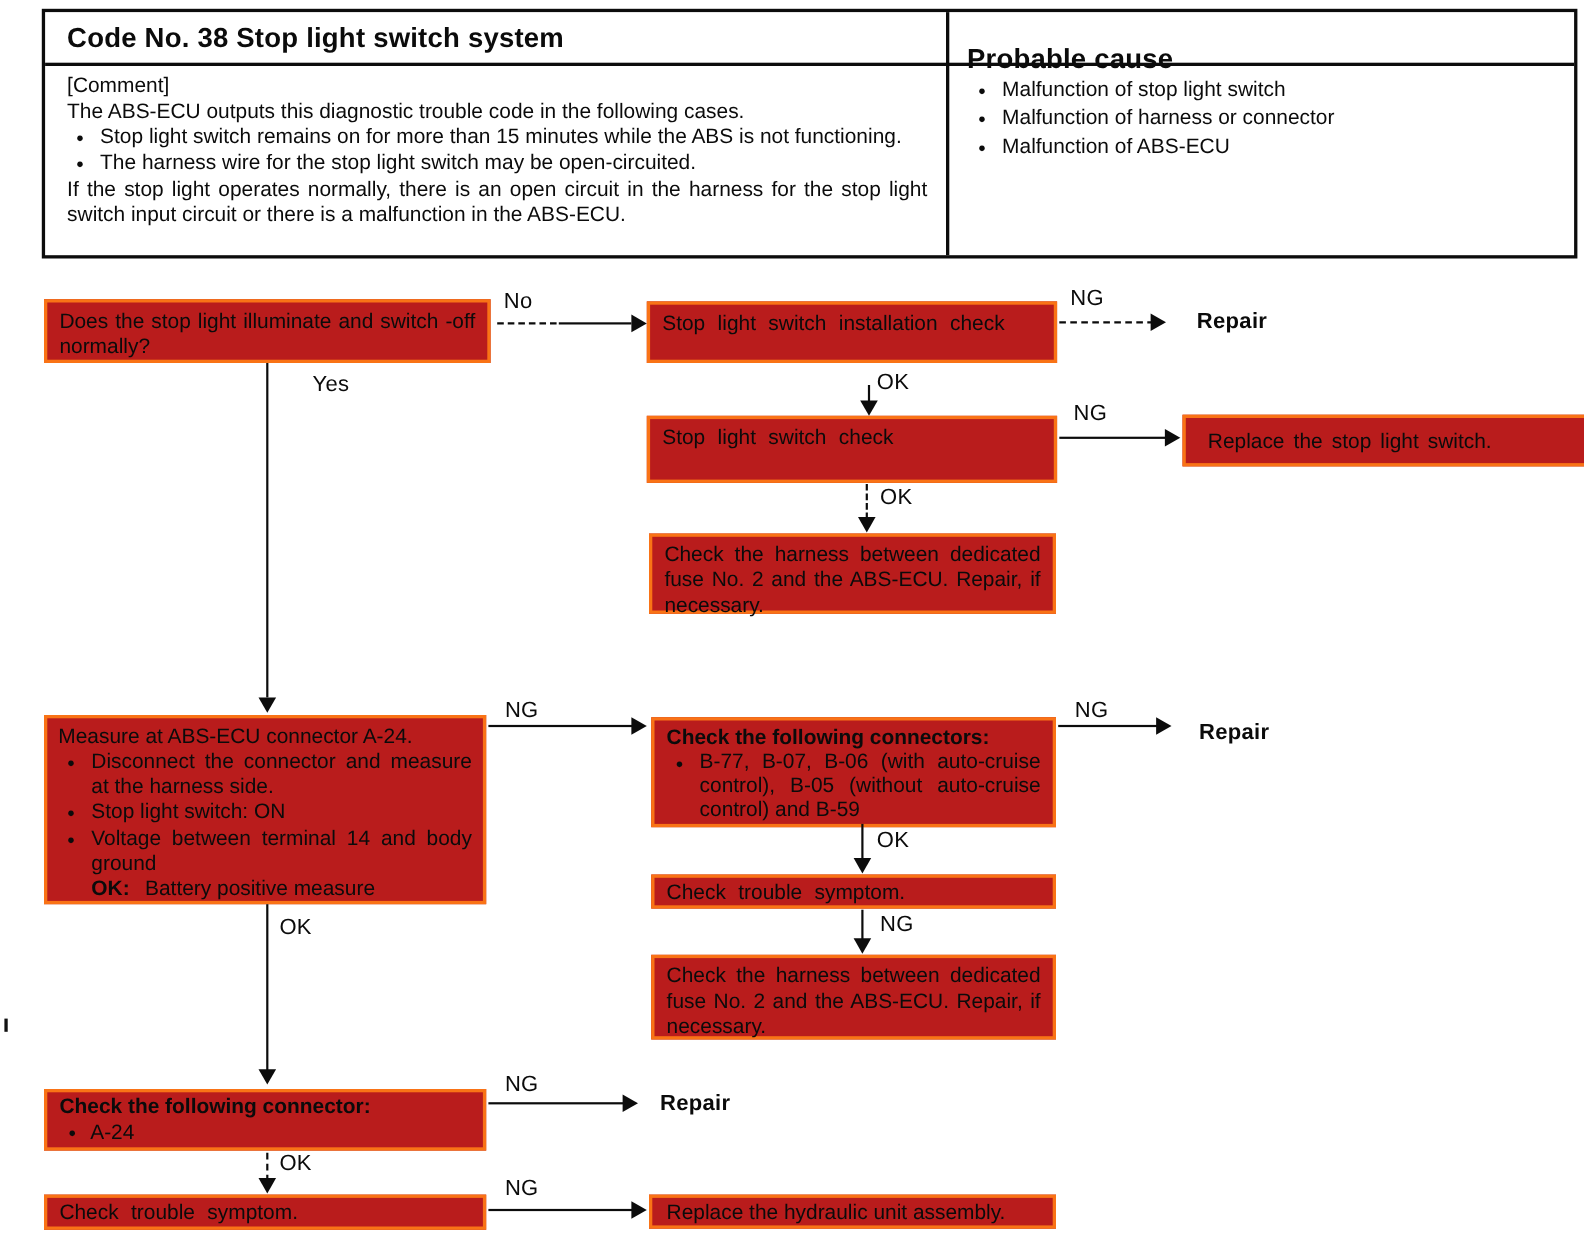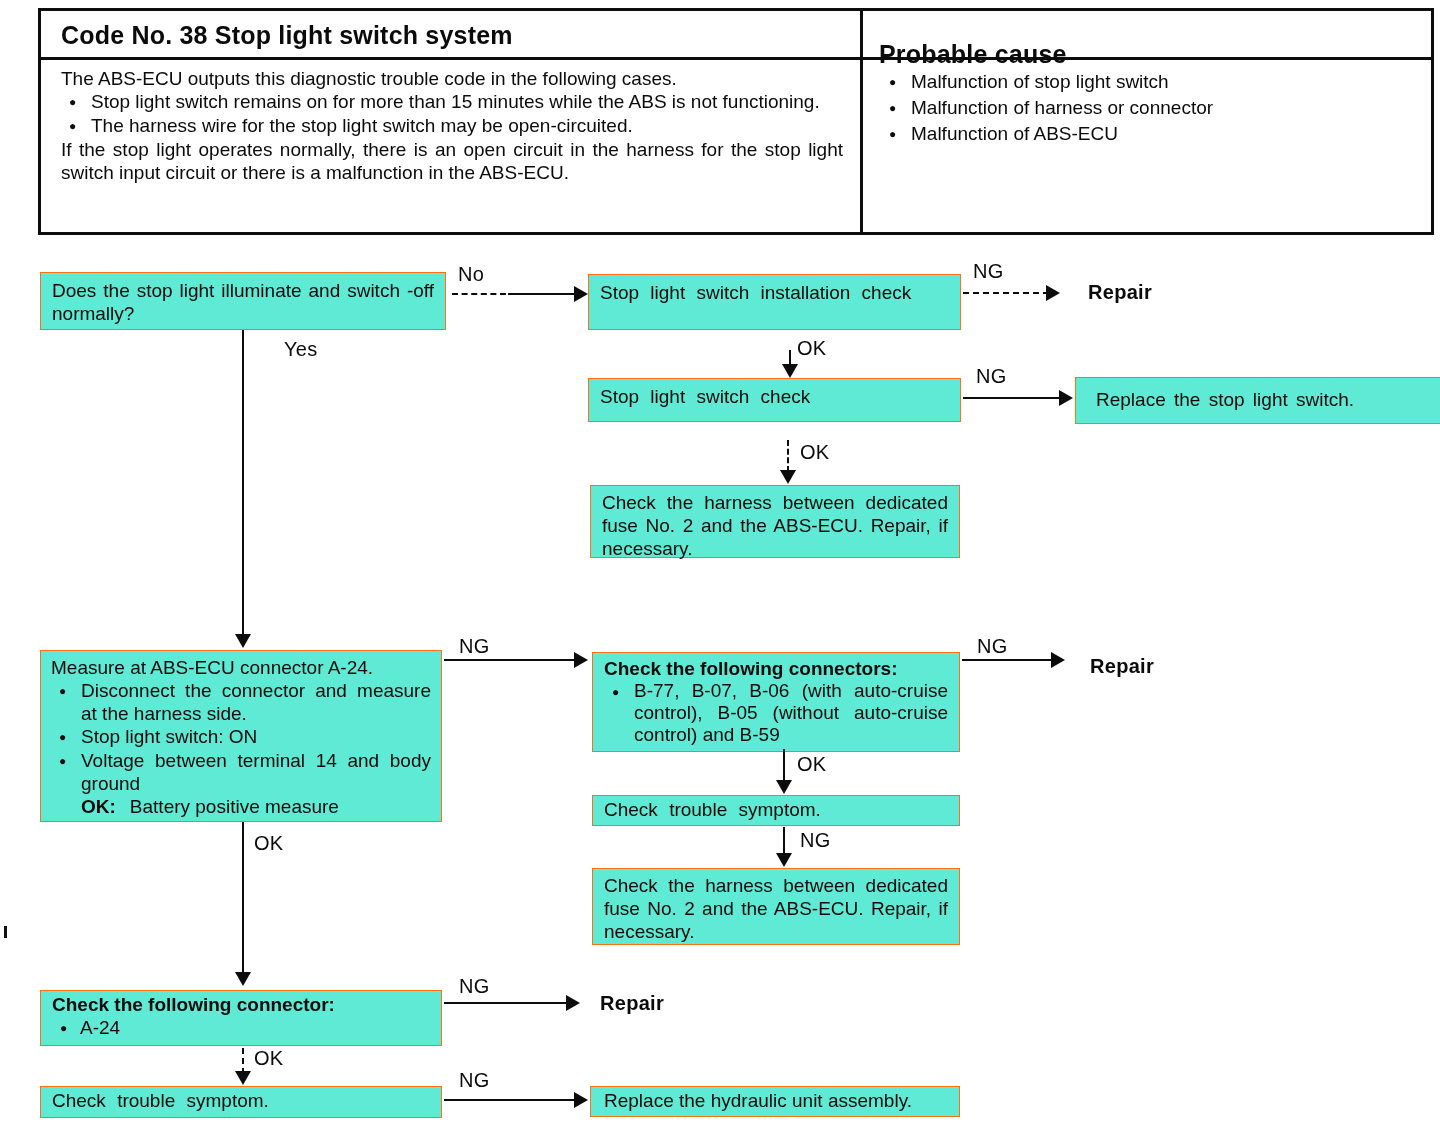--- a/index.html
+++ b/index.html
@@ -19,21 +19,21 @@
   .hdr-title-left  { position:absolute; left:20px; top:10px; }
   .hdr-title-right { position:absolute; left:838px; top:10px;margin-top:19px; }
   .hdr-body-left  { position:absolute; left:20px; top:56px; width:782px; font-size:19px; line-height:23px; text-align:justify; }
   .hdr-body-right { position:absolute; left:840px; top:58px; width:540px; font-size:19px; line-height:26px; }
 
   .brow { display:flex; }
   .bmark { flex:0 0 30px; font-size:12px; line-height:inherit; padding-left:8px; padding-top:1px; }
   .btext { flex:1; text-align:justify; }
 
   
-  .box { position:absolute; border:1px solid #f97316; background:#5eead4; font-size:19px; line-height:23px; padding:6px 11px; }
+  .box { position:absolute; border:3px solid #f97316; background:#b91c1c; font-size:19px; line-height:23px; padding:6px 11px; }
   .just { text-align:justify; }
   .ws   { word-spacing:6px; }
   .bold { font-weight:bold; }
 
   
   .hline { position:absolute; border-top:2px solid #0c0c0c; height:0; }
   .vline { position:absolute; border-left:2px solid #0c0c0c; width:0; }
   .hdash { border-top-style:dashed; }
   .vdash { border-left-style:dashed; }
   .arr-r { position:absolute; width:0; height:0; border-top:8px solid transparent; border-bottom:8px solid transparent; border-left:14px solid #0c0c0c; }
@@ -54,20 +54,21 @@
 <div class="abs" style="left:0;top:0;width:1440px;height:1124px;">
 
   <div class="hdr">
     <div class="hdr-vdiv"></div>
     <div class="hdr-hdiv"></div>
 
     <div class="hdr-title hdr-title-left">Code No. 38 Stop light switch system</div>
     <div class="hdr-title hdr-title-right">Probable cause</div>
 
     <div class="hdr-body-left">
+      <div>[Comment]</div>
       <div>The ABS-ECU outputs this diagnostic trouble code in the following cases.</div>
       <div class="brow">
         <span class="bmark">●</span>
         <span class="btext">Stop light switch remains on for more than 15 minutes while the ABS is not functioning.</span>
       </div>
       <div class="brow">
         <span class="bmark">●</span>
         <span class="btext">The harness wire for the stop light switch may be open-circuited.</span>
       </div>
       <div>If the stop light operates normally, there is an open circuit in the harness for the stop light switch input circuit or there is a malfunction in the ABS-ECU.</div>
@@ -86,21 +87,21 @@
         <span class="bmark" style="padding-top:0;">●</span>
         <span>Malfunction of ABS-ECU</span>
       </div>
     </div>
   </div>
 
   <div class="box just" style="left:40px;top:272px;width:406px;height:58px;">Does the stop light illuminate and switch -off normally?</div>
 
   <div class="box ws" style="left:588px;top:274px;width:373px;height:56px;">Stop light switch installation check</div>
 
-  <div class="box ws" style="left:588px;top:378px;width:373px;height:44px;">Stop light switch check</div>
+  <div class="box ws" style="left:588px;top:378px;width:373px;height:61px;">Stop light switch check</div>
 
   <div class="box" style="left:1075px;top:377px;width:396px;height:47px;padding:10px 20px;word-spacing:3px;">Replace the stop light switch.</div>
 
   <div class="box just" style="left:590px;top:485px;width:370px;height:73px;padding:5px 11px;">Check the harness between dedicated fuse No. 2 and the ABS-ECU. Repair, if necessary.</div>
 
   <div class="box" style="left:40px;top:650px;width:402px;height:172px;padding:5px 10px;">
     <div class="just">Measure at ABS-ECU connector A-24.</div>
     <div class="brow">
       <span class="bmark">●</span>
       <span class="btext">Disconnect the connector and measure at the harness side.</span>

